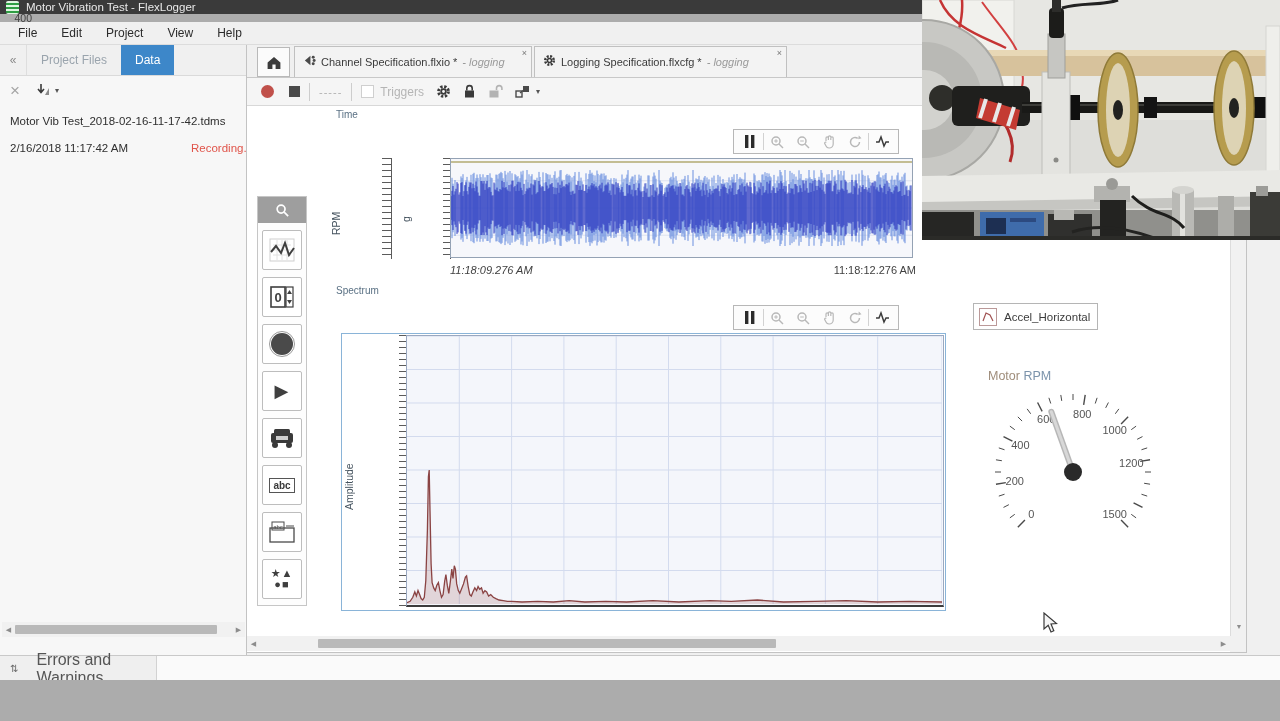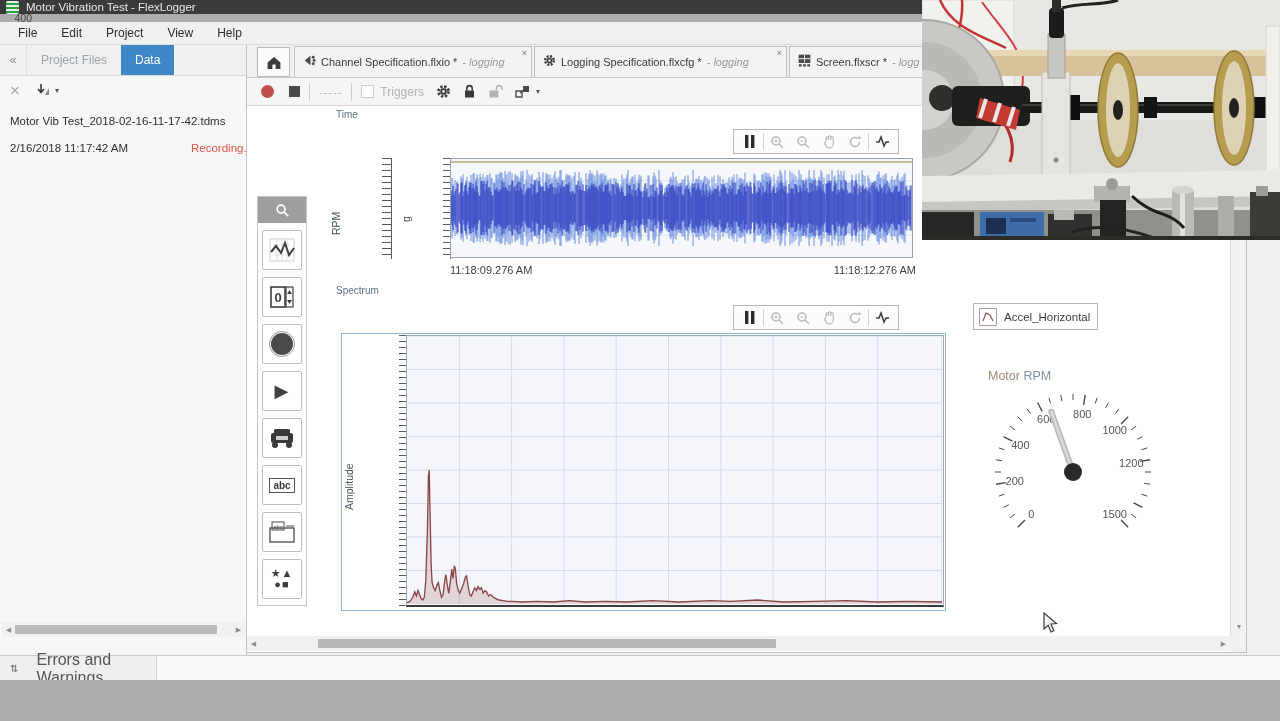--- a/index.html
+++ b/index.html
@@ -144,31 +144,20 @@
       <div class="doc-tab" style="width: 253px;">
         <span><svg width="13" height="13" viewBox="0 0 16 16">
             <circle cx="8" cy="8" r="5.2" fill="none" stroke="#3a3a3a" stroke-width="3.2" stroke-dasharray="2.4 1.7"></circle>
             <circle cx="8" cy="8" r="3.4" fill="#3a3a3a"></circle>
             <circle cx="8" cy="8" r="1.5" fill="#f5f5f5"></circle>
           </svg></span>
         <span class="t-name">Logging Specification.flxcfg *</span>
         <span class="t-state">- logging</span>
         <span class="t-close">×</span>
       </div>
-      <div class="doc-tab" style="width: 220px;">
-        <span><svg width="13" height="13" viewBox="0 0 14 14">
-            <rect x="0.7" y="0.7" width="12.6" height="9" fill="#4a4a4a"></rect>
-            <path d="M1 5 h12 M7 1 v8" stroke="#f0f0f0"></path>
-            <rect x="1" y="11" width="3" height="2.5" fill="#4a4a4a"></rect>
-            <rect x="5.5" y="11" width="3" height="2.5" fill="#4a4a4a"></rect>
-            <rect x="10" y="11" width="3" height="2.5" fill="#4a4a4a"></rect>
-          </svg></span>
-        <span class="t-name">Screen.flxscr *</span>
-        <span class="t-state">- logg</span>
-      </div>
     </div>
   <div id="rec-toolbar" class="a">
     <div id="rec-btn"></div>
     <div id="stop-btn"></div>
     <div class="tb-sep"></div>
     <div id="rec-dashes">-----</div>
     <div class="tb-sep"></div>
     <div id="trig-box"></div>
     <div id="trig-label">Triggers</div>
     <div class="tb-icon">
@@ -310,21 +299,21 @@
   <div id="time-plot" class="a">
     <svg id="time-wave" width="461" height="98" viewBox="0 0 461 98">
         <line x1="0" y1="21.77777777777778" x2="461" y2="21.77777777777778" stroke="#dde2ef" stroke-width="1"></line>
         <line x1="0" y1="49" x2="461" y2="49" stroke="#dde2ef" stroke-width="1"></line>
         <line x1="0" y1="76.22222222222221" x2="461" y2="76.22222222222221" stroke="#dde2ef" stroke-width="1"></line>
         <path d="M1 18.8V79.2M2 24.7V73.3M4 21.0V77.0M10 17.4V80.6M11 19.1V78.9M12 15.2V82.8M14 26.7V71.3M15 21.4V76.6M16 17.9V80.1M18 22.5V75.5M19 26.1V71.9M20 15.8V82.2M22 14.9V83.1M23 13.8V84.2M24 26.2V71.8M25 19.1V78.9M26 15.5V82.5M27 18.9V79.1M29 15.2V82.8M30 18.2V79.8M32 15.3V82.7M34 18.3V79.7M36 16.0V82.0M37 16.0V82.0M39 14.3V83.7M40 18.5V79.5M41 19.1V78.9M44 24.4V73.6M45 15.6V82.4M46 15.8V82.2M47 19.7V78.3M48 14.9V83.1M49 14.2V83.8M50 12.9V85.1M51 14.1V83.9M52 19.2V78.8M54 11.9V86.1M55 15.6V82.4M56 22.6V75.4M57 13.5V84.5M59 12.0V86.0M61 14.3V83.7M64 15.2V82.8M65 16.3V81.7M66 18.1V79.9M67 17.1V80.9M68 22.4V75.6M69 19.2V78.8M70 12.5V85.5M71 15.5V82.5M72 11.7V86.3M75 20.7V77.3M76 11.0V87.0M77 23.2V74.8M78 15.3V82.7M80 17.2V80.8M81 15.2V82.8M83 20.6V77.4M84 23.0V75.0M85 20.9V77.1M86 18.7V79.3M87 22.0V76.0M88 12.9V85.1M89 18.0V80.0M92 13.3V84.7M93 23.6V74.4M95 14.0V84.0M96 15.2V82.8M97 15.4V82.6M98 20.2V77.8M99 15.7V82.3M101 18.8V79.2M103 16.0V82.0M104 12.3V85.7M105 20.5V77.5M106 18.8V79.2M108 17.7V80.3M109 11.4V86.6M110 11.0V87.0M111 20.7V77.3M113 20.9V77.1M115 16.2V81.8M116 14.9V83.1M117 17.0V81.0M118 15.7V82.3M119 16.9V81.1M120 22.5V75.5M121 18.4V79.6M123 16.9V81.1M124 13.1V84.9M128 12.9V85.1M129 22.0V76.0M130 18.6V79.4M131 22.4V75.6M135 14.3V83.7M136 25.7V72.3M137 20.0V78.0M138 14.9V83.1M139 11.1V86.9M140 14.9V83.1M141 13.7V84.3M142 15.8V82.2M143 22.1V75.9M144 16.4V81.6M145 23.3V74.7M146 11.5V86.5M147 14.9V83.1M149 16.2V81.8M150 14.6V83.4M151 14.7V83.3M152 20.3V77.7M153 14.4V83.6M154 17.1V80.9M155 16.3V81.7M156 24.7V73.3M157 20.4V77.6M158 25.1V72.9M159 21.0V77.0M160 19.3V78.7M163 19.0V79.0M165 19.6V78.4M167 25.3V72.7M168 27.2V70.8M170 25.5V72.5M171 15.5V82.5M172 23.3V74.7M173 19.8V78.2M175 18.8V79.2M176 15.6V82.4M177 11.1V86.9M178 26.3V71.7M179 22.8V75.2M180 19.6V78.4M181 17.5V80.5M182 17.5V80.5M184 15.8V82.2M185 23.6V74.4M187 21.6V76.4M188 15.6V82.4M189 19.4V78.6M190 16.7V81.3M193 27.6V70.4M195 24.2V73.8M197 16.4V81.6M198 16.5V81.5M199 26.0V72.0M202 17.5V80.5M203 13.5V84.5M204 16.6V81.4M205 19.8V78.2M208 11.0V87.0M209 21.6V76.4M210 23.6V74.4M211 24.0V74.0M214 28.9V69.1M215 27.7V70.3M216 25.7V72.3M217 25.6V72.4M219 19.2V78.8M220 17.8V80.2M221 20.6V77.4M222 13.3V84.7M223 18.6V79.4M224 25.8V72.2M225 17.2V80.8M226 21.9V76.1M227 24.6V73.4M230 24.3V73.7M231 20.4V77.6M232 23.4V74.6M233 19.9V78.1M234 16.9V81.1M237 16.1V81.9M238 22.6V75.4M239 27.3V70.7M241 28.9V69.1M242 11.0V87.0M244 28.2V69.8M245 19.4V78.6M246 20.3V77.7M247 20.4V77.6M248 16.9V81.1M249 22.9V75.1M250 20.8V77.2M251 26.5V71.5M252 21.6V76.4M253 18.6V79.4M254 17.0V81.0M256 18.5V79.5M257 22.7V75.3M258 20.3V77.7M259 27.2V70.8M261 18.6V79.4M262 26.9V71.1M263 16.6V81.4M265 24.0V74.0M267 15.9V82.1M269 17.5V80.5M270 24.2V73.8M272 20.0V78.0M273 24.6V73.4M274 23.6V74.4M276 23.1V74.9M277 24.0V74.0M278 18.4V79.6M280 21.4V76.6M281 17.9V80.1M282 20.4V77.6M283 15.4V82.6M285 23.1V74.9M286 15.0V83.0M288 19.9V78.1M289 18.2V79.8M290 19.6V78.4M291 19.9V78.1M292 22.9V75.1M293 20.4V77.6M294 13.6V84.4M295 25.2V72.8M300 23.4V74.6M303 14.5V83.5M304 16.2V81.8M306 22.1V75.9M307 22.6V75.4M308 21.2V76.8M309 22.6V75.4M311 15.6V82.4M312 15.4V82.6M313 21.0V77.0M314 13.2V84.8M315 17.0V81.0M316 14.1V83.9M317 18.1V79.9M318 14.5V83.5M319 17.2V80.8M320 18.4V79.6M323 15.9V82.1M324 24.3V73.7M326 21.7V76.3M327 17.4V80.6M329 11.0V87.0M330 13.0V85.0M331 16.4V81.6M333 23.3V74.7M334 11.0V87.0M335 22.1V75.9M339 11.9V86.1M340 23.1V74.9M341 13.8V84.2M342 20.2V77.8M343 15.2V82.8M345 17.6V80.4M347 20.8V77.2M348 11.3V86.7M349 19.4V78.6M350 15.0V83.0M351 20.9V77.1M353 20.9V77.1M355 19.2V78.8M357 19.5V78.5M358 11.0V87.0M359 18.3V79.7M360 20.0V78.0M361 20.0V78.0M363 11.3V86.7M364 19.0V79.0M366 21.9V76.1M368 17.8V80.2M369 21.9V76.1M370 11.0V87.0M371 13.8V84.2M373 18.5V79.5M376 15.4V82.6M377 21.8V76.2M378 15.1V82.9M379 22.0V76.0M381 11.0V87.0M383 17.8V80.2M384 16.4V81.6M386 21.1V76.9M387 11.0V87.0M388 15.4V82.6M390 11.9V86.1M391 21.4V76.6M392 16.4V81.6M393 11.8V86.2M395 22.2V75.8M397 23.5V74.5M399 22.9V75.1M401 15.6V82.4M403 22.7V75.3M404 21.3V76.7M405 15.4V82.6M408 14.6V83.4M411 11.2V86.8M412 15.8V82.2M414 16.8V81.2M417 16.3V81.7M418 19.3V78.7M419 22.8V75.2M423 22.4V75.6M425 22.7V75.3M426 16.0V82.0M427 15.3V82.7M428 12.5V85.5M429 18.3V79.7M430 18.5V79.5M432 16.4V81.6M433 20.1V77.9M434 15.6V82.4M435 14.0V84.0M437 23.3V74.7M438 24.0V74.0M440 20.7V77.3M441 16.7V81.3M442 25.9V72.1M443 20.8V77.2M444 20.6V77.4M446 16.3V81.7M447 13.6V84.4M448 22.0V76.0M449 20.8V77.2M450 24.3V73.7M451 17.7V80.3M453 15.4V82.6M454 13.8V84.2M456 26.5V71.5M459 26.5V71.5" stroke="#6b8fdf" stroke-width="1" fill="none"></path>
         <path d="M0 37.1V60.9M1 31.9V66.1M2 27.0V71.0M3 35.6V62.4M4 32.3V65.7M5 29.8V68.2M6 23.1V74.9M7 24.6V73.4M8 35.6V62.4M9 33.3V64.7M10 23.9V74.1M11 23.1V74.9M12 37.0V61.0M13 32.2V65.8M14 26.0V72.0M15 23.3V74.7M16 32.1V65.9M17 35.4V62.6M18 27.9V70.1M19 23.5V74.5M20 23.5V74.5M21 29.3V68.7M22 24.7V73.3M23 29.0V69.0M24 32.2V65.8M25 22.5V75.5M26 27.5V70.5M27 33.5V64.5M28 36.7V61.3M29 36.8V61.2M30 22.0V76.0M31 22.1V75.9M32 24.5V73.5M33 22.0V76.0M34 30.9V67.1M35 24.6V73.4M36 21.9V76.1M37 29.4V68.6M38 28.0V70.0M39 28.4V69.6M40 32.9V65.1M41 36.6V61.4M42 36.3V61.7M43 23.5V74.5M44 30.5V67.5M45 31.2V66.8M46 28.6V69.4M47 32.1V65.9M48 32.7V65.3M49 30.0V68.0M50 31.0V67.0M51 21.8V76.2M52 28.4V69.6M53 23.1V74.9M54 28.9V69.1M55 28.1V69.9M56 30.5V67.5M57 31.9V66.1M58 26.1V71.9M59 32.4V65.6M60 25.5V72.5M61 21.8V76.2M62 21.6V76.4M63 28.2V69.8M64 26.9V71.1M65 32.1V65.9M66 25.4V72.6M67 22.9V75.1M68 31.9V66.1M69 23.3V74.7M70 28.8V69.2M71 31.2V66.8M72 36.1V61.9M73 24.9V73.1M74 34.9V63.1M75 32.2V65.8M76 29.4V68.6M77 30.4V67.6M78 28.7V69.3M79 28.9V69.1M80 24.5V73.5M81 35.6V62.4M82 25.4V72.6M83 26.5V71.5M84 21.3V76.7M85 35.1V62.9M86 33.7V64.3M87 33.1V64.9M88 22.0V76.0M89 25.6V72.4M90 28.4V69.6M91 27.2V70.8M92 27.6V70.4M93 32.1V65.9M94 31.9V66.1M95 23.2V74.8M96 26.6V71.4M97 30.1V67.9M98 28.8V69.2M99 25.5V72.5M100 25.2V72.8M101 24.0V74.0M102 27.9V70.1M103 35.1V62.9M104 28.6V69.4M105 35.3V62.7M106 28.9V69.1M107 23.5V74.5M108 33.8V64.2M109 25.8V72.2M110 29.1V68.9M111 22.3V75.7M112 28.1V69.9M113 26.9V71.1M114 28.2V69.8M115 25.3V72.7M116 25.2V72.8M117 26.4V71.6M118 23.6V74.4M119 32.7V65.3M120 36.0V62.0M121 32.5V65.5M122 31.7V66.3M123 35.0V63.0M124 34.4V63.6M125 25.7V72.3M126 26.0V72.0M127 22.1V75.9M128 31.0V67.0M129 26.8V71.2M130 31.1V66.9M131 30.8V67.2M132 25.4V72.6M133 32.0V66.0M134 31.9V66.1M135 26.0V72.0M136 33.8V64.2M137 30.1V67.9M138 27.5V70.5M139 30.4V67.6M140 26.3V71.7M141 24.1V73.9M142 26.7V71.3M143 25.2V72.8M144 28.5V69.5M145 27.2V70.8M146 28.6V69.4M147 31.2V66.8M148 27.1V70.9M149 25.6V72.4M150 29.4V68.6M151 23.7V74.3M152 33.2V64.8M153 32.2V65.8M154 26.6V71.4M155 25.6V72.4M156 26.4V71.6M157 23.4V74.6M158 34.0V64.0M159 31.5V66.5M160 36.1V61.9M161 24.7V73.3M162 25.4V72.6M163 25.5V72.5M164 35.5V62.5M165 23.2V74.8M166 28.4V69.6M167 23.9V74.1M168 29.0V69.0M169 33.3V64.7M170 30.7V67.3M171 28.0V70.0M172 33.1V64.9M173 36.8V61.2M174 36.9V61.1M175 36.8V61.2M176 24.8V73.2M177 34.4V63.6M178 26.2V71.8M179 26.4V71.6M180 35.3V62.7M181 30.7V67.3M182 37.3V60.7M183 24.9V73.1M184 31.4V66.6M185 31.1V66.9M186 36.5V61.5M187 28.8V69.2M188 24.4V73.6M189 31.6V66.4M190 33.2V64.8M191 32.2V65.8M192 38.0V60.0M193 31.9V66.1M194 24.4V73.6M195 33.6V64.4M196 29.5V68.5M197 37.8V60.2M198 38.3V59.7M199 37.6V60.4M200 26.0V72.0M201 36.3V61.7M202 25.3V72.7M203 38.0V60.0M204 31.4V66.6M205 32.6V65.4M206 28.5V69.5M207 36.4V61.6M208 34.8V63.2M209 25.3V72.7M210 31.7V66.3M211 26.2V71.8M212 36.7V61.3M213 35.1V62.9M214 33.4V64.6M215 38.0V60.0M216 28.6V69.4M217 32.7V65.3M218 24.8V73.2M219 28.7V69.3M220 27.2V70.8M221 26.7V71.3M222 26.3V71.7M223 29.7V68.3M224 32.4V65.6M225 27.4V70.6M226 35.9V62.1M227 27.7V70.3M228 27.6V70.4M229 24.0V74.0M230 27.4V70.6M231 35.6V62.4M232 35.6V62.4M233 37.2V60.8M234 30.0V68.0M235 27.3V70.7M236 26.0V72.0M237 29.7V68.3M238 30.3V67.7M239 33.2V64.8M240 37.4V60.6M241 24.3V73.7M242 28.6V69.4M243 25.2V72.8M244 23.6V74.4M245 32.0V66.0M246 29.5V68.5M247 24.2V73.8M248 28.1V69.9M249 31.9V66.1M250 30.6V67.4M251 37.2V60.8M252 23.7V74.3M253 31.5V66.5M254 35.9V62.1M255 25.1V72.9M256 31.2V66.8M257 38.1V59.9M258 33.7V64.3M259 30.0V68.0M260 35.5V62.5M261 31.8V66.2M262 34.1V63.9M263 30.4V67.6M264 29.9V68.1M265 29.4V68.6M266 29.7V68.3M267 26.5V71.5M268 32.2V65.8M269 37.2V60.8M270 30.0V68.0M271 25.0V73.0M272 27.6V70.4M273 25.4V72.6M274 27.9V70.1M275 29.0V69.0M276 34.0V64.0M277 35.3V62.7M278 29.8V68.2M279 26.4V71.6M280 32.6V65.4M281 29.2V68.8M282 23.5V74.5M283 36.0V62.0M284 23.7V74.3M285 35.3V62.7M286 35.2V62.8M287 30.9V67.1M288 30.1V67.9M289 26.2V71.8M290 32.7V65.3M291 24.5V73.5M292 36.1V61.9M293 27.6V70.4M294 27.1V70.9M295 32.6V65.4M296 23.6V74.4M297 26.5V71.5M298 27.7V70.3M299 22.8V75.2M300 28.2V69.8M301 34.0V64.0M302 35.1V62.9M303 23.8V74.2M304 27.3V70.7M305 35.5V62.5M306 32.4V65.6M307 33.8V64.2M308 28.4V69.6M309 30.1V67.9M310 23.6V74.4M311 36.2V61.8M312 27.2V70.8M313 33.9V64.1M314 33.3V64.7M315 31.2V66.8M316 22.8V75.2M317 34.5V63.5M318 24.6V73.4M319 21.6V76.4M320 34.1V63.9M321 31.3V66.7M322 27.3V70.7M323 29.0V69.0M324 33.9V64.1M325 34.1V63.9M326 28.5V69.5M327 31.9V66.1M328 24.2V73.8M329 30.1V67.9M330 22.2V75.8M331 24.2V73.8M332 29.9V68.1M333 26.9V71.1M334 32.6V65.4M335 27.2V70.8M336 35.0V63.0M337 33.6V64.4M338 25.1V72.9M339 34.1V63.9M340 29.2V68.8M341 30.0V68.0M342 29.5V68.5M343 35.3V62.7M344 25.0V73.0M345 25.3V72.7M346 27.1V70.9M347 33.6V64.4M348 33.2V64.8M349 26.3V71.7M350 29.2V68.8M351 32.9V65.1M352 21.5V76.5M353 24.5V73.5M354 31.5V66.5M355 21.7V76.3M356 29.2V68.8M357 33.8V64.2M358 33.7V64.3M359 23.8V74.2M360 33.0V65.0M361 24.4V73.6M362 21.8V76.2M363 32.1V65.9M364 20.9V77.1M365 26.9V71.1M366 31.1V66.9M367 26.9V71.1M368 20.8V77.2M369 28.6V69.4M370 22.2V75.8M371 30.8V67.2M372 25.3V72.7M373 32.5V65.5M374 34.8V63.2M375 24.9V73.1M376 24.2V73.8M377 24.4V73.6M378 21.7V76.3M379 24.2V73.8M380 21.7V76.3M381 32.3V65.7M382 32.3V65.7M383 26.6V71.4M384 22.3V75.7M385 24.6V73.4M386 35.1V62.9M387 30.6V67.4M388 33.1V64.9M389 30.7V67.3M390 21.6V76.4M391 29.4V68.6M392 30.3V67.7M393 31.8V66.2M394 20.8V77.2M395 22.7V75.3M396 30.8V67.2M397 34.6V63.4M398 33.8V64.2M399 34.4V63.6M400 33.4V64.6M401 21.0V77.0M402 35.1V62.9M403 26.8V71.2M404 28.4V69.6M405 21.3V76.7M406 24.4V73.6M407 35.6V62.4M408 29.3V68.7M409 26.5V71.5M410 33.1V64.9M411 28.0V70.0M412 26.1V71.9M413 30.2V67.8M414 30.0V68.0M415 28.1V69.9M416 30.6V67.4M417 32.7V65.3M418 28.9V69.1M419 33.8V64.2M420 26.6V71.4M421 23.7V74.3M422 23.6V74.4M423 27.3V70.7M424 22.2V75.8M425 30.4V67.6M426 28.3V69.7M427 31.6V66.4M428 33.0V65.0M429 25.6V72.4M430 28.5V69.5M431 29.2V68.8M432 33.4V64.6M433 27.0V71.0M434 24.7V73.3M435 35.1V62.9M436 21.8V76.2M437 32.1V65.9M438 27.7V70.3M439 29.7V68.3M440 33.0V65.0M441 33.3V64.7M442 34.7V63.3M443 31.5V66.5M444 27.9V70.1M445 26.3V71.7M446 27.4V70.6M447 33.1V64.9M448 32.6V65.4M449 32.0V66.0M450 22.9V75.1M451 37.0V61.0M452 22.4V75.6M453 36.1V61.9M454 35.7V62.3M455 27.4V70.6M456 31.3V66.7M457 37.1V60.9M458 30.9V67.1M459 32.1V65.9M460 26.4V71.6" stroke="#2c3bc0" stroke-width="1" fill="none"></path>
         <line x1="0" y1="2.9652042360060515" x2="461" y2="2.9652042360060515" stroke="#b2aa72" stroke-width="1.5"></line>
       </svg>
   </div>
-  <div class="a" style="left:450px;top:264px;font-size:11px;color:#3f3f3f;">11:18:09.276 AM</div>
+  <div class="a" style="left:450px;top:264px;font-size:11px;color:#3f3f3f;font-style:italic;">11:18:09.276 AM</div>
   <div class="a" style="left:816px;top:264px;width:100px;text-align:right;font-size:11px;color:#3f3f3f;">11:18:12.276 AM</div>
 
   <div class="a panel-label" style="left:336px;top:285px;">Spectrum</div>
   <div class="a chart-toolbar" style="left:733px;top:305px;" id="spec-toolbar">
       <div class="ct-btn">
         <svg width="10" height="13">
           <rect x="0" y="0" width="3.4" height="13" fill="#2b2b2b"></rect>
           <rect x="6" y="0" width="3.4" height="13" fill="#2b2b2b"></rect>
         </svg>
       </div>

